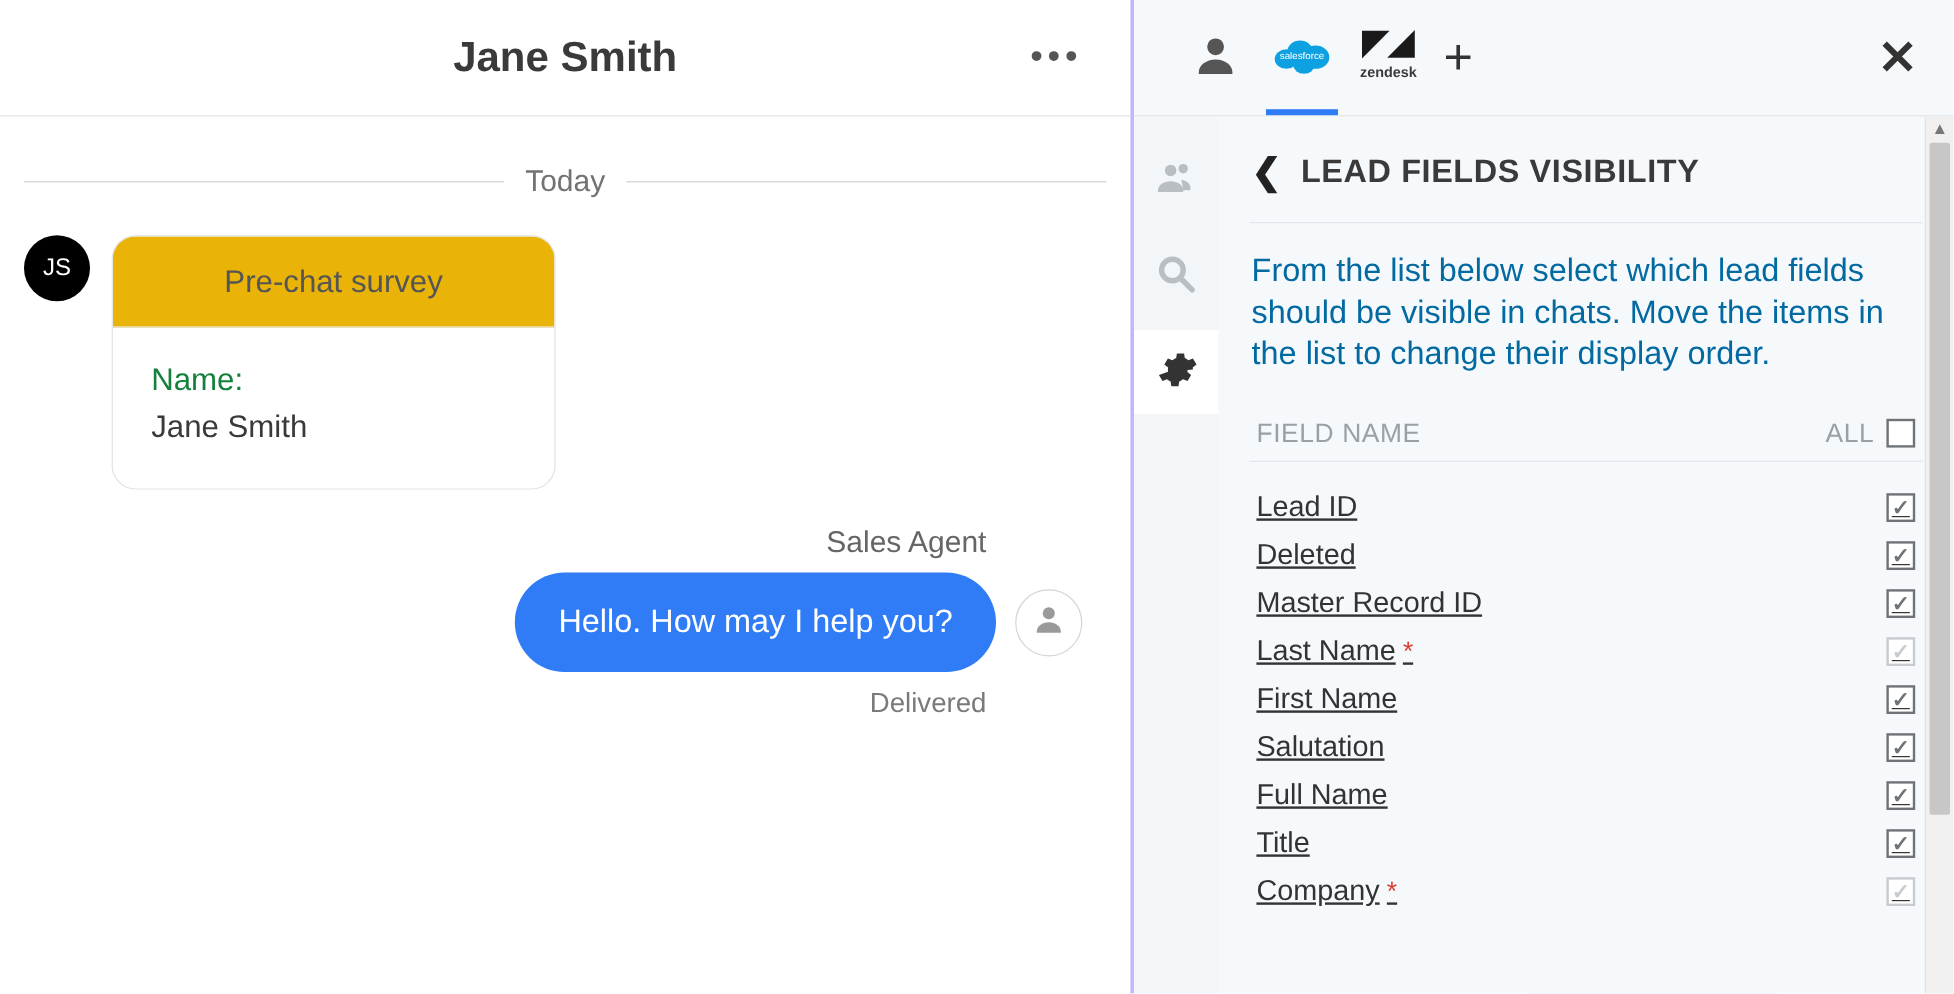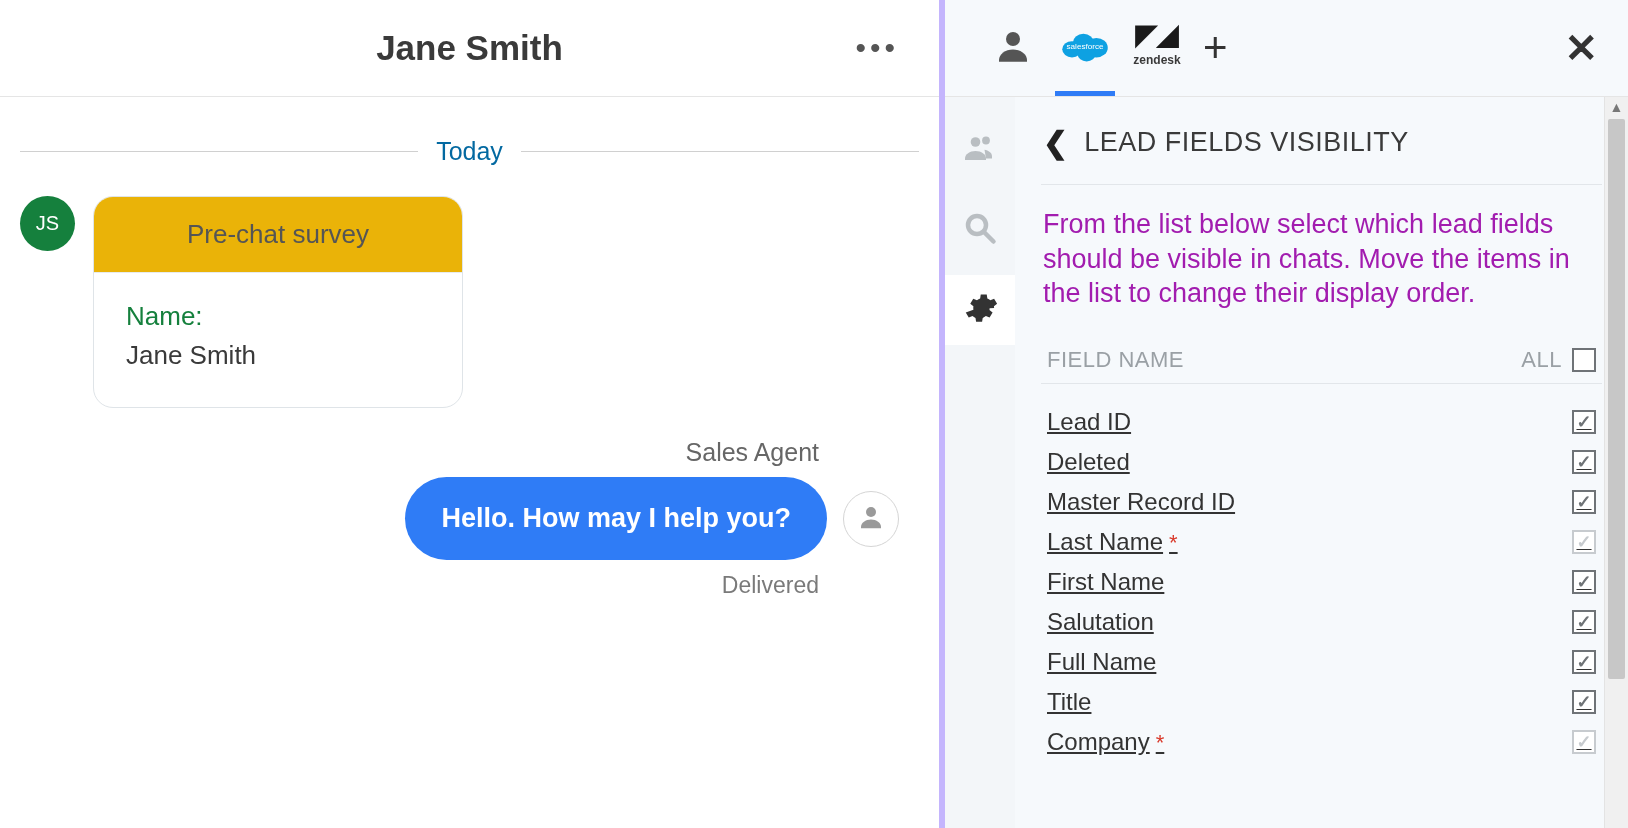--- a/index.html
+++ b/index.html
@@ -15,21 +15,21 @@
     display: flex;
     width: 1628px;
     height: 828px;
     position: relative;
   }
   
   .chat-panel {
     width: 945px;
     display: flex;
     flex-direction: column;
-    border-right: 6px solid #c4b5fd;
+    border-right: 3px solid #c4b5fd;
   }
   .chat-header {
     height: 97px;
     display: flex;
     align-items: center;
     justify-content: center;
     position: relative;
     border-bottom: 1px solid #e5e5e5;
   }
   .chat-title {
@@ -55,40 +55,40 @@
     align-items: center;
     margin: 20px 0 30px 0;
     gap: 18px;
   }
   .date-divider .line {
     flex: 1;
     height: 1px;
     background: #d0d0d0;
   }
   .date-text {
-    color: #0369a1;
+    color: #737373;
     font-size: 25px;
   }
   .msg-row {
     display: flex;
     align-items: flex-start;
     gap: 18px;
     margin-bottom: 28px;
   }
   .avatar-circle {
     width: 55px; height: 55px;
     border-radius: 50%;
     display: flex;
     align-items: center;
     justify-content: center;
     font-size: 20px;
     color: #fff;
     flex-shrink: 0;
   }
-  .avatar-js { background: #15803d; }
+  .avatar-js { background: #000000; }
   .prechat-card {
     width: 370px;
     border: 1px solid #dfe4e8;
     border-radius: 20px;
     overflow: hidden;
     background: #fff;
   }
   .prechat-head {
     background: #eab308;
     padding: 22px 10px;
@@ -112,21 +112,20 @@
     color: #666;
     padding-right: 100px;
     margin-bottom: 10px;
   }
   .agent-msg-row {
     display: flex;
     justify-content: flex-end;
     align-items: center;
     gap: 16px;
     padding-right: 20px;
-    font-weight: bold;
   }
   .bubble {
     background: #2f7cf6;
     color: #fff;
     font-size: 27px;
     padding: 26px 36px;
     border-radius: 45px;
   }
   .agent-avatar {
     width: 56px; height: 56px;
@@ -219,30 +218,30 @@
   }
   .section-header {
     display:flex; align-items:center; gap:16px;
     padding: 8px 2px 24px 2px;
   }
   .back-chevron {
     font-size:30px; font-weight:900; cursor:pointer; color:#222;
   }
   .section-title {
     font-size:27px;
-    font-weight:400;
+    font-weight:700;
     letter-spacing: 0.5px;
   }
   .section-sep {
     height:1px; background:#e2e6ea; margin-bottom:20px;
   }
   .instructions {
     font-size:27px;
     line-height:1.28;
-    color:#a21caf;
+    color:#0369a1;
     padding: 2px 2px 26px 2px;
   }
   .table-head {
     display:flex;
     justify-content:space-between;
     align-items:center;
     padding: 10px 6px 10px 6px;
     border-bottom:1px solid #e2e6ea;
     color:#9aa0a5;
     font-size:22px;

